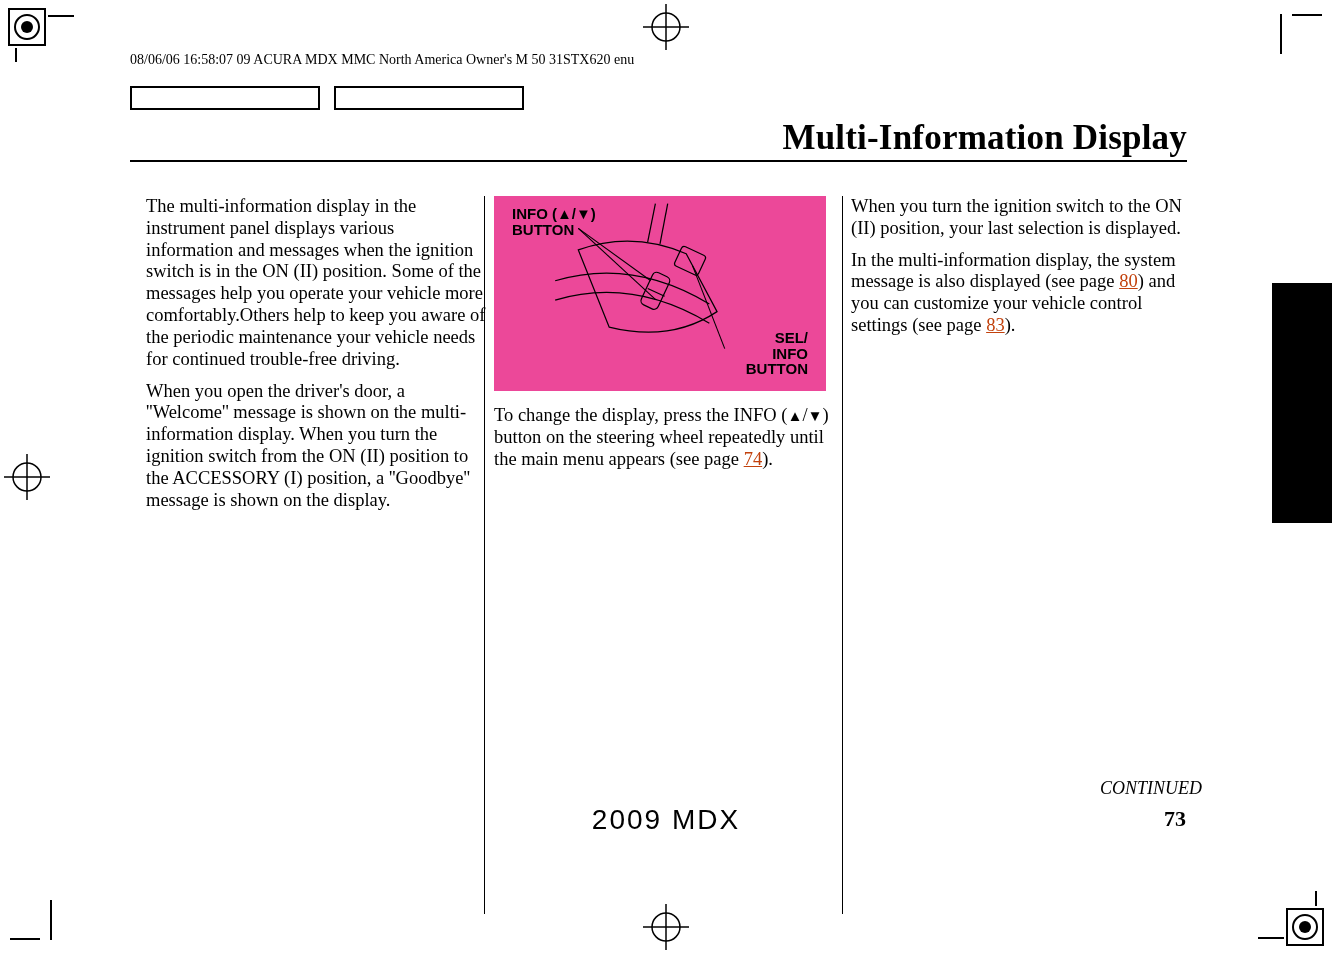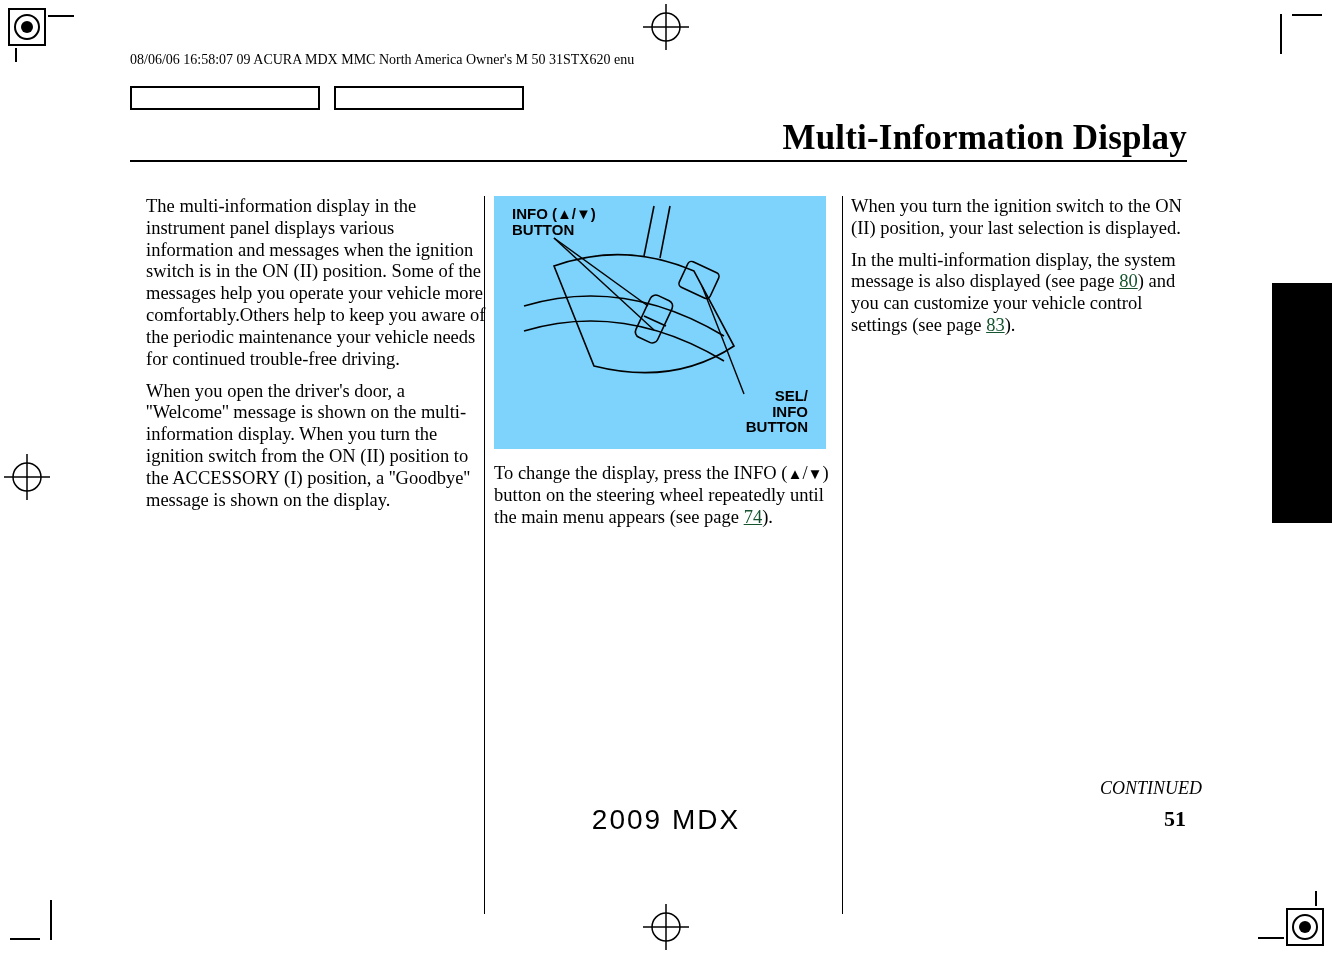--- a/index.html
+++ b/index.html
@@ -25,30 +25,30 @@
   .col1 { position: absolute; left: 0;   width: 340px; top: 0; }
   .col2 { position: absolute; left: 348px; width: 340px; top: 0; }
   .col3 { position: absolute; left: 705px; width: 350px; top: 0; }
 
   .divider { position: absolute; top: 0; bottom: -120px; width: 1px; background: #000; }
   .div1 { left: 338px; }
   .div2 { left: 696px; }
 
   .para { margin-bottom: 10px; }
 
-  .figure { background: #7dd3fc; height: 253px; width: 332px; position: relative; margin-bottom: 14px; }
+  .figure { background: #ec4899; height: 195px; width: 332px; position: relative; margin-bottom: 14px; }
   .figure .callout { position: absolute; font-family: Arial, Helvetica, sans-serif; font-weight: bold; font-size: 15px; line-height: 1.05; }
   .figure .c-info { top: 10px; left: 18px; }
   .figure .c-sel  { bottom: 14px; right: 18px; text-align: right; }
   .figure svg { position: absolute; inset: 0; width: 100%; height: 100%; }
 
   .tri-up::before { content: "▲"; font-size: .82em; }
   .tri-dn::before { content: "▼"; font-size: .82em; }
 
-  .pglink { color: #14532d; }
+  .pglink { color: #c2410c; }
 
   
   .sidetab { position: absolute; top: 283px; right: -4px; width: 64px; height: 240px; background: #000; }
   .sidetab .txt {
     position: absolute; top: 50%; left: 50%;
     writing-mode: vertical-rl;
     transform: translate(-160%, -50%);
     color: #000; font-weight: bold; font-size: 16px; font-family: "Times New Roman", serif;
     white-space: nowrap;
   }
@@ -183,16 +183,16 @@
         <span>In the multi-information display, the system message is also displayed (see page </span><a class="pglink" href="#">80</a><span>) and you can customize your vehicle control settings (see page </span><a class="pglink" href="#">83</a><span>).</span>
       </p>
     </div>
   </div>
 
   <div class="sidetab">
     <span class="txt">Instruments and Controls</span>
   </div>
 
   <div class="continued">CONTINUED</div>
-  <div class="pagenum">51</div>
+  <div class="pagenum">73</div>
   <div class="year">2009  MDX</div>
 
 </div>
 
 </body></html>

